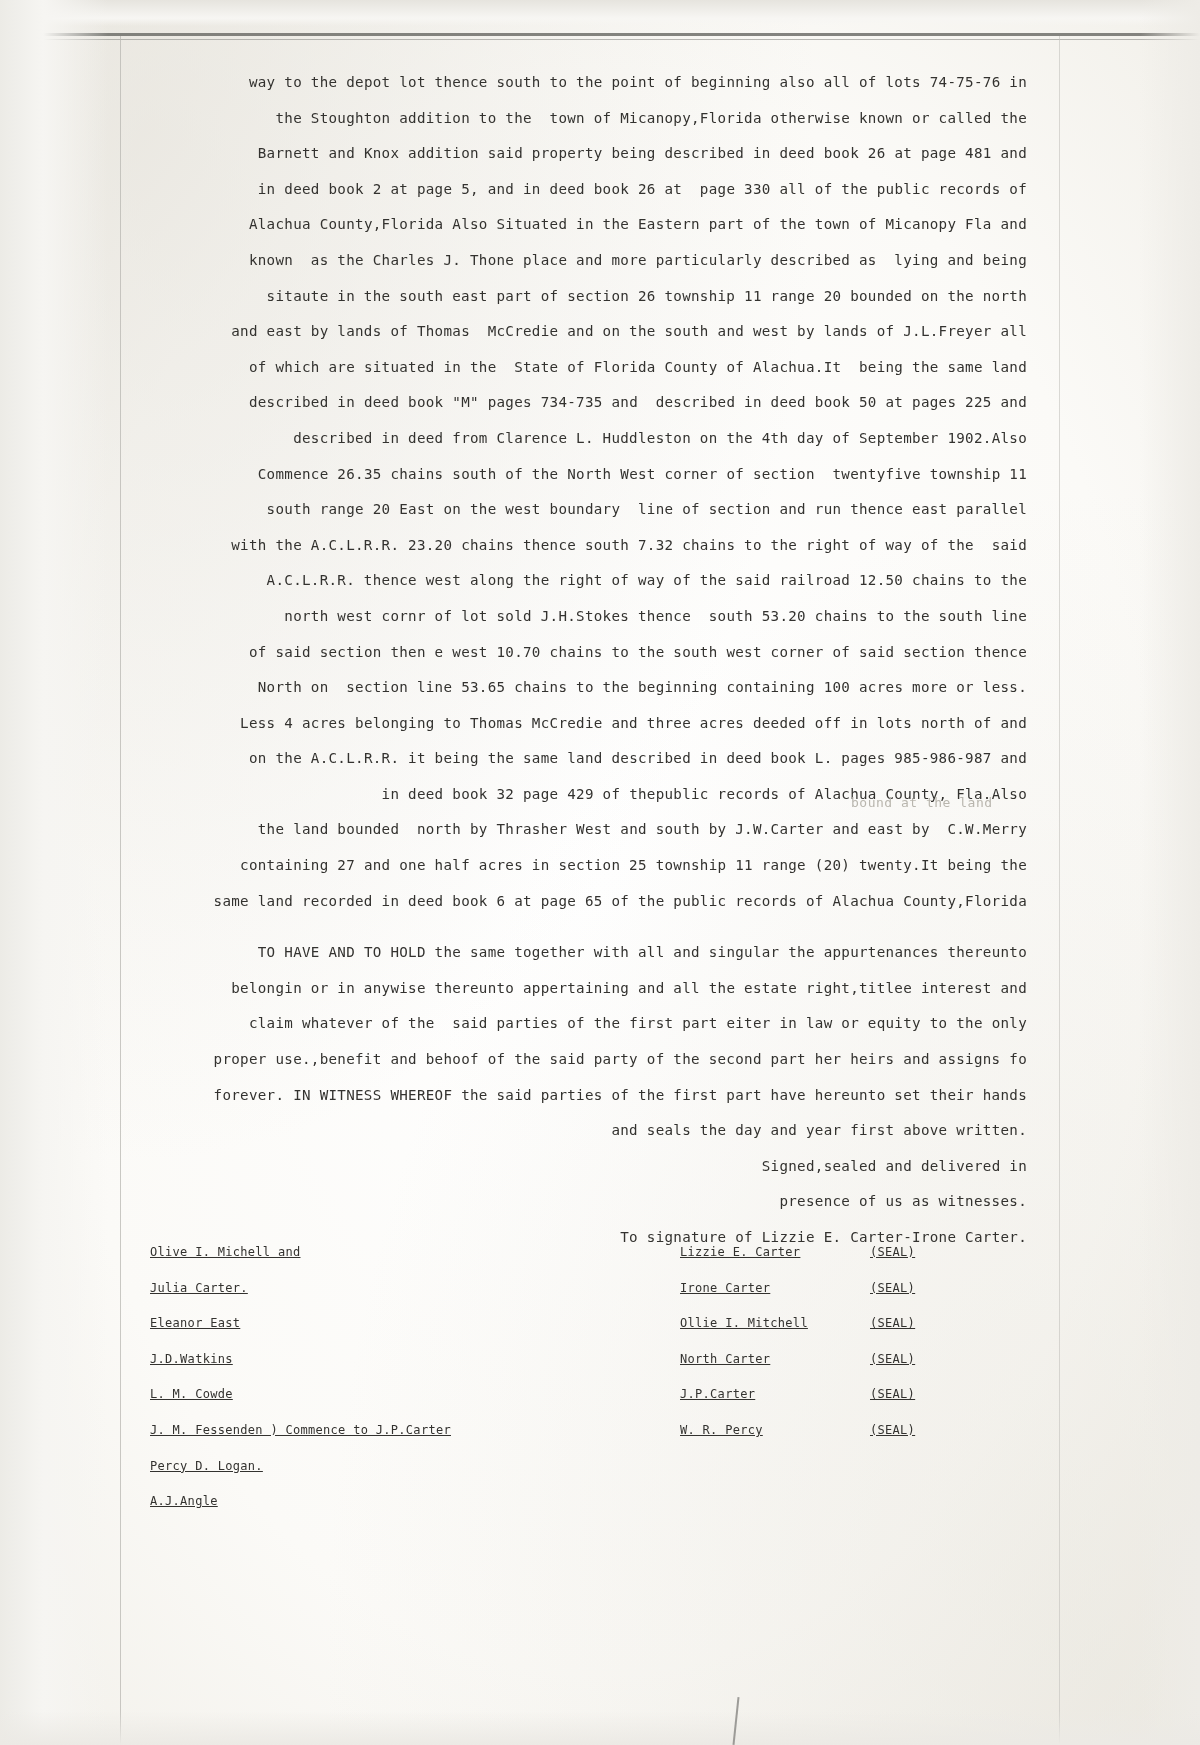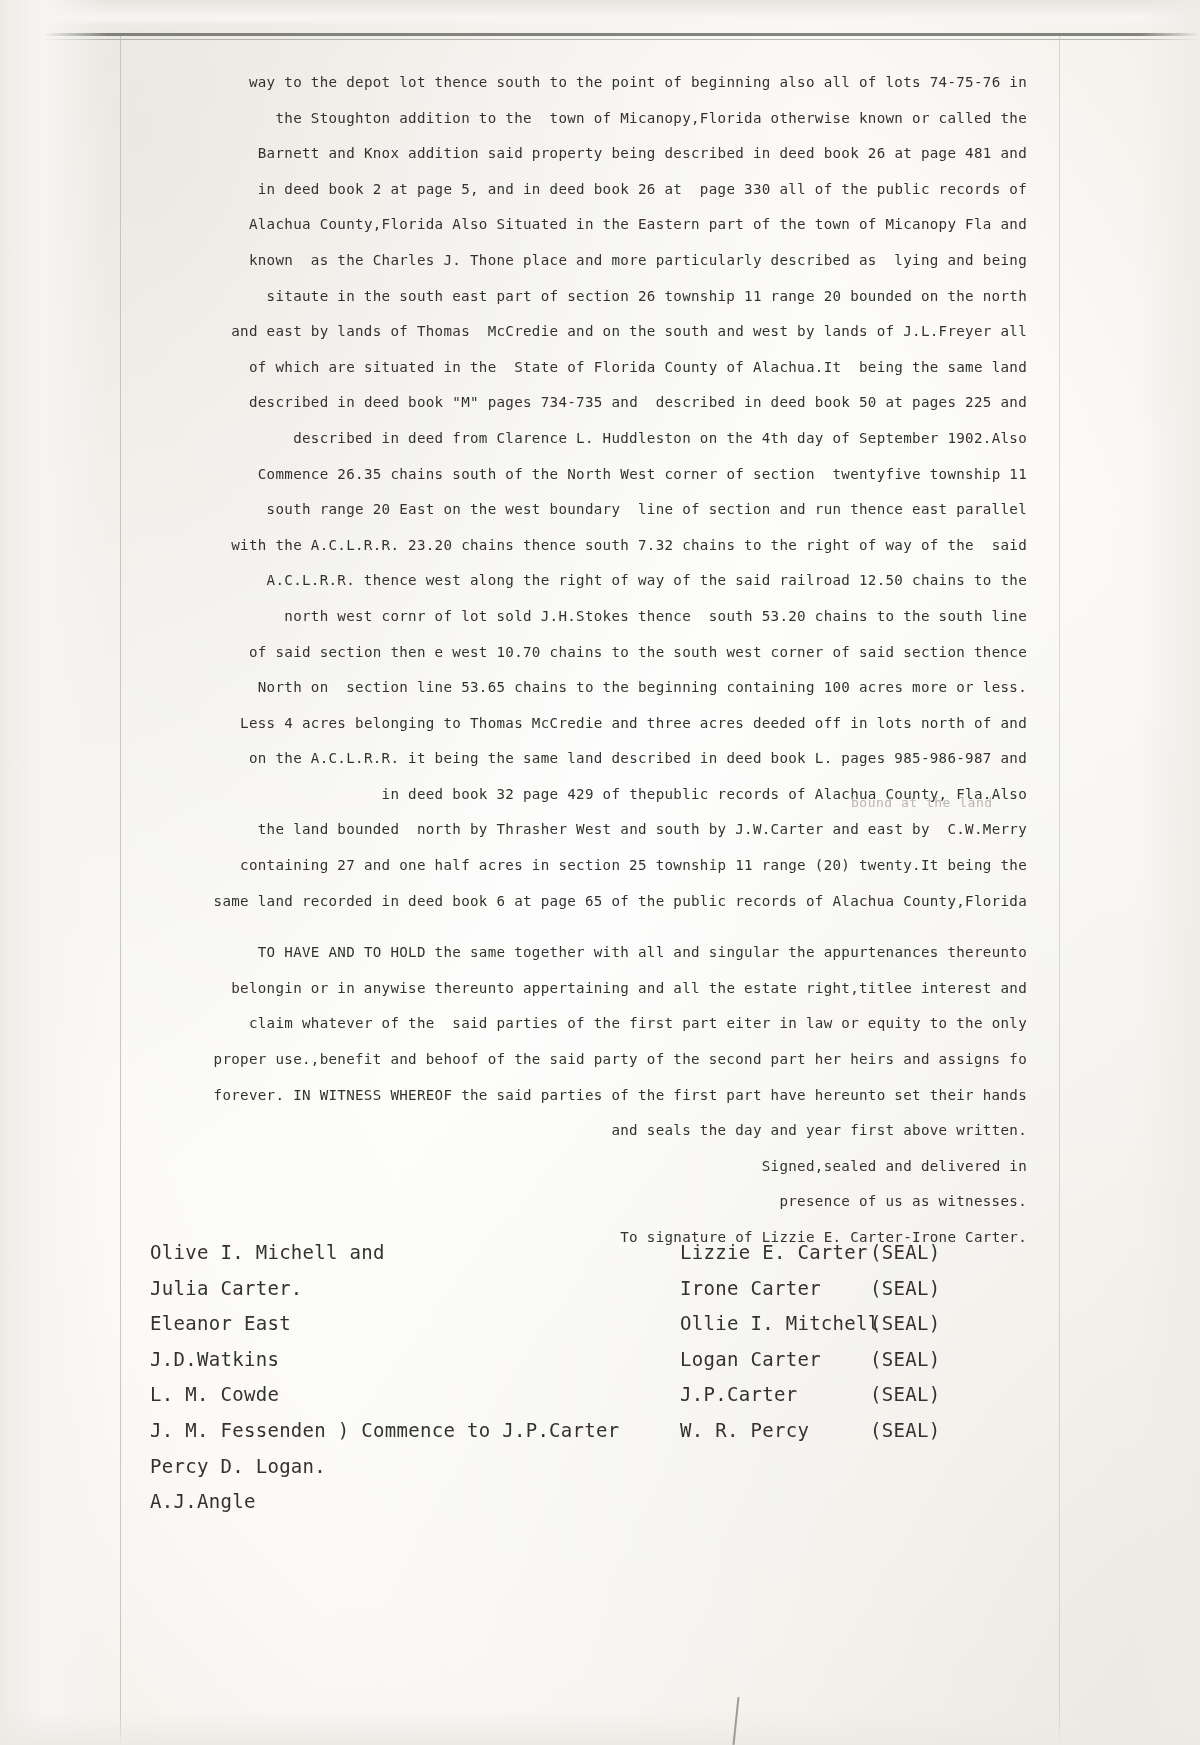--- a/index.html
+++ b/index.html
@@ -88,24 +88,25 @@
   .para-indent { text-indent: 34px; }
 
   .block-gap { height: 10px; }
 
   
   #sig-area {
     position: absolute;
     left: 150px;
     top: 1235px;
     width: 900px;
-    font-size: 19px;
+    font-size: 12px;
     line-height: 35.6px;
     letter-spacing: 0.3px;
     color: #33322f;
+    text-decoration: underline;
   }
   .sig-row {
     display: flex;
     align-items: baseline;
     height: 35.6px;
   }
   .sig-left {
     width: 530px;
     white-space: pre;
   }
@@ -198,21 +199,21 @@
     <div class="sig-row">
       <div class="sig-left">Eleanor East</div>
       <div class="sig-right">
         <span class="sig-name">Ollie I. Mitchell</span>
         <span class="sig-seal">(SEAL)</span>
       </div>
     </div>
     <div class="sig-row">
       <div class="sig-left">J.D.Watkins</div>
       <div class="sig-right">
-        <span class="sig-name">Logan Carter</span>
+        <span class="sig-name">North Carter</span>
         <span class="sig-seal">(SEAL)</span>
       </div>
     </div>
     <div class="sig-row">
       <div class="sig-left">L. M. Cowde</div>
       <div class="sig-right">
         <span class="sig-name">J.P.Carter</span>
         <span class="sig-seal">(SEAL)</span>
       </div>
     </div>

